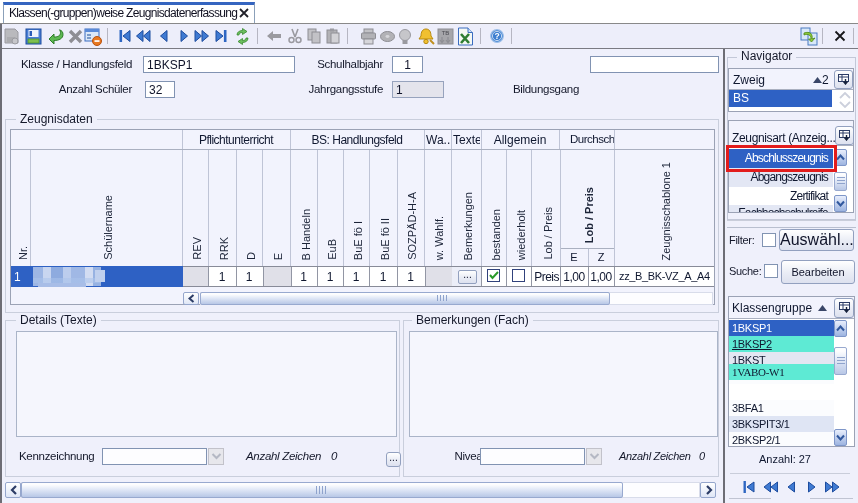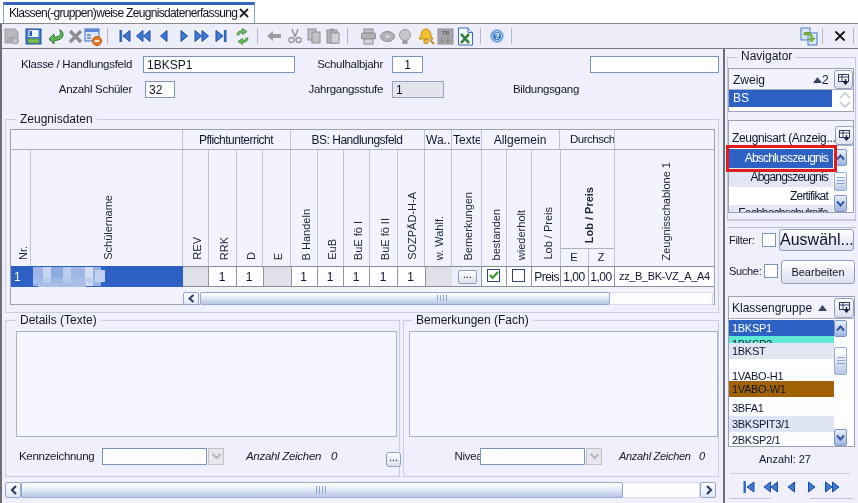--- a/index.html
+++ b/index.html
@@ -421,23 +421,23 @@
         <path d="M4.5 0 L9 6 L0 6 Z" fill="#3a4668"></path>
       </svg>
 <div class="btn" style="left:834px;top:298px;width:20px;height:20px;"></div>
 <svg style="left:839px;top:302px" width="11" height="11" viewBox="0 0 11 11">
         <rect x="0.5" y="0.5" width="10" height="7" fill="#fff" stroke="#2c3c66"></rect>
         <path d="M0.5 3 H10.5 M4 0.5 V8" stroke="#2c3c66" stroke-width="1"></path>
         <path d="M7.5 5 L7.5 9 M5.5 7.5 L7.5 10 L9.5 7.5" stroke="#16223c" stroke-width="1.4" fill="none"></path>
       </svg>
 <div class="krow" style="top:320px;background:#2e61c4;color:#fff;">1BKSP1</div>
 <div class="krow" style="top:336px;background:#5eead4;text-decoration:underline;">1BKSP2</div>
-<div class="krow" style="top:343px;background:#e3e6f2;">1BKST</div>
+<div class="krow" style="top:352px;background:#e3e6f2;">1BKST</div>
 <div class="krow" style="top:368px;background:#fbfcfe;">1VABO-H1</div>
-<div class="krow" style="top:381px;background:#a16207;">1VABO-W1</div>
+<div class="krow" style="top:364px;background:#5eead4;font-family:Liberation Serif, serif;">1VABO-W1</div>
 <div class="krow" style="top:400px;background:#fbfcfe;">3BFA1</div>
 <div class="krow" style="top:416px;background:#dfe5f4;">3BKSPIT3/1</div>
 <div class="krow" style="top:432px;background:#fbfcfe;height:14px;">2BKSP2/1</div>
 
 <div class="sb-btn" style="left:834px;top:320px;width:13px;height:17px;background:linear-gradient(#e8eefc,#9db4e0);border-color:#7e96c8;"></div>
 <svg style="left:836px;top:325px" width="9" height="7" viewBox="0 0 9 7">
         <path d="M1 5.5 L4.5 1.5 L8 5.5" stroke="#31589e" stroke-width="2" fill="none"></path>
       </svg>
 <div class="sb-thumb" style="left:834px;top:347px;width:13px;height:28px;"></div>
 <div class="abs" style="left:837px;top:357px;width:8px;height:8px;background:repeating-linear-gradient(#8fa3cc 0 1px,transparent 1px 3px);"></div>

